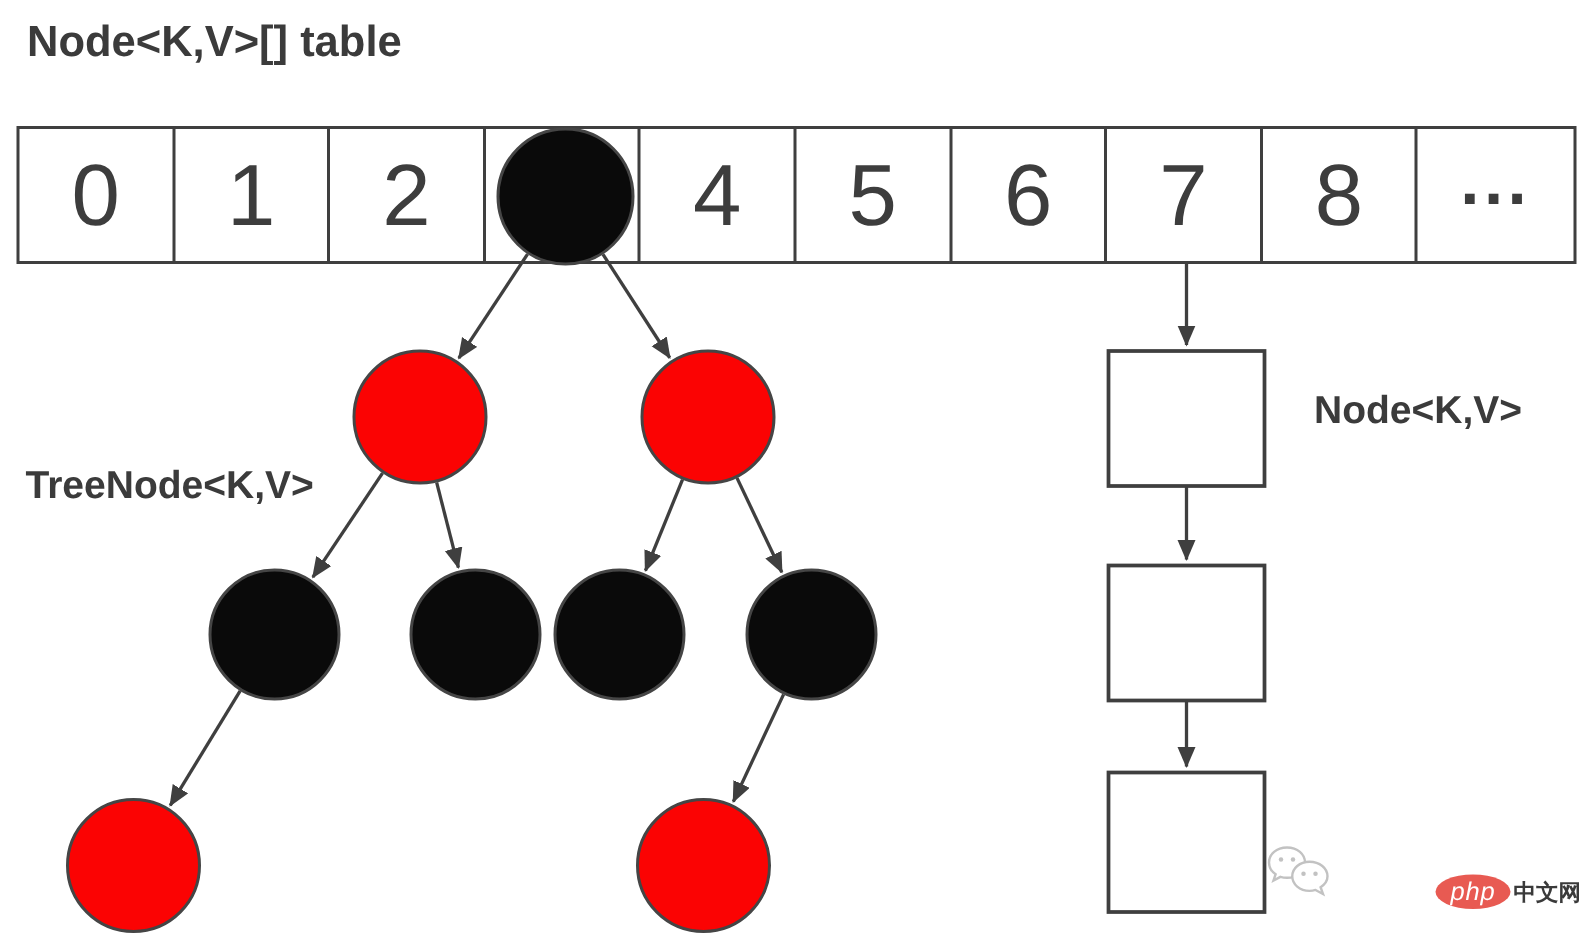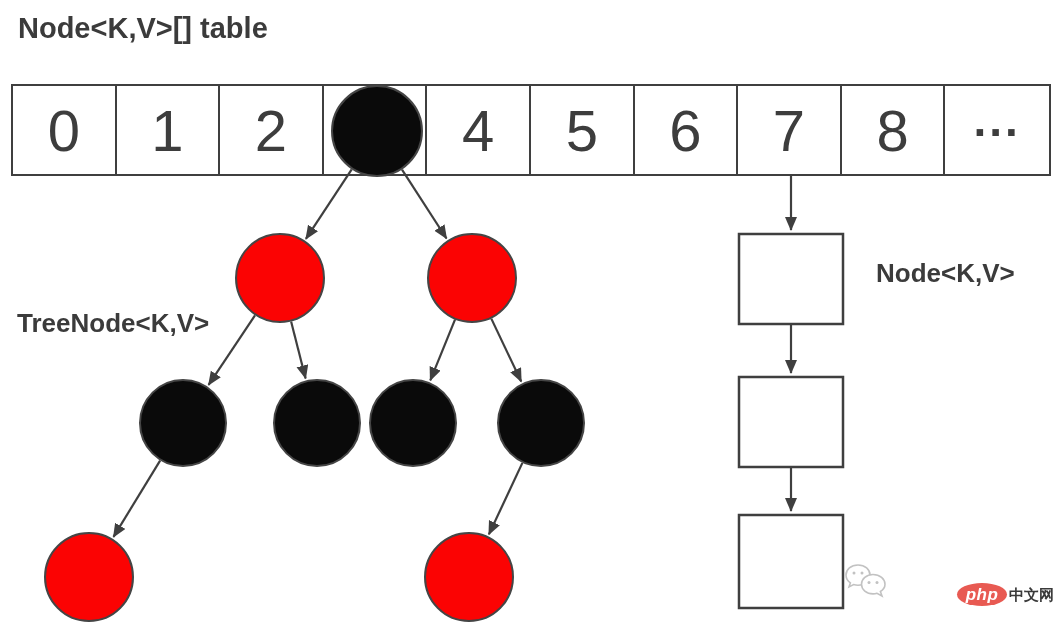--- a/index.html
+++ b/index.html
@@ -89,21 +89,21 @@
   }
   .wm-badge {
     position: absolute;
     left: 116px;
     top: 29px;
     width: 50px;
     height: 23px;
     border-radius: 50%;
     color: #ffffff;
     font-size: 17px;
-    font-weight: bold;
+    font-weight: normal;
     font-style: italic;
     display: flex;
     align-items: center;
     justify-content: center;
     letter-spacing: 0.5px;
   }
   .wm-cn {
     position: absolute;
     left: 168px;
     top: 32px;

